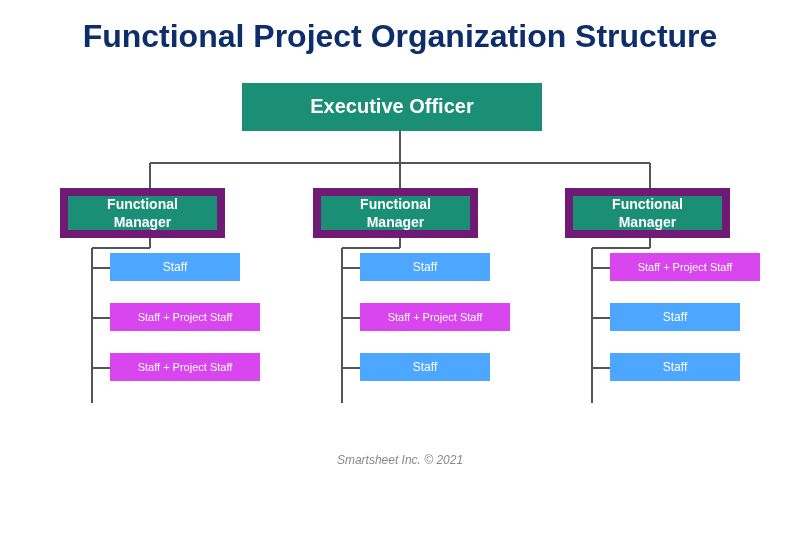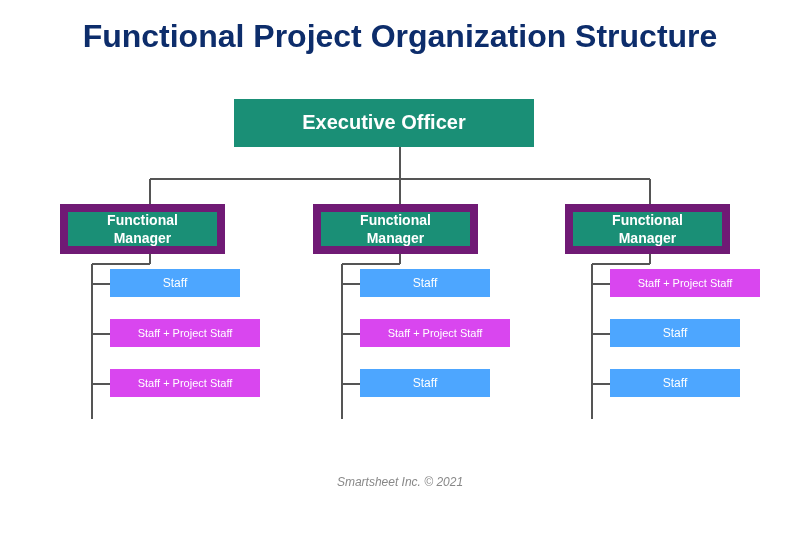--- a/index.html
+++ b/index.html
@@ -13,33 +13,33 @@
     }
 
     .page {
       width: 800px;
       height: 541px;
       background: white;
       display: flex;
       flex-direction: column;
       align-items: center;
       padding: 18px 20px 10px;
-      gap: 16px;
     }
 
     .title {
       font-size: 32px;
       font-weight: 900;
       color: #0d2d6b;
       text-align: center;
       line-height: 1.15;
       margin-bottom: 18px;
     }
 
     .footer {
+      margin-top: 10px;
       font-size: 12px;
       color: #888;
       font-style: italic;
       text-align: center;
     }
 
     
     .chart-wrapper {
       position: relative;
       width: 740px;
@@ -137,21 +137,21 @@
       <line x1="562" y1="175" x2="562" y2="330" stroke="#555" stroke-width="2"></line>
       <line x1="562" y1="195" x2="580" y2="195" stroke="#555" stroke-width="2"></line>
       <line x1="562" y1="245" x2="580" y2="245" stroke="#555" stroke-width="2"></line>
       <line x1="562" y1="295" x2="580" y2="295" stroke="#555" stroke-width="2"></line>
       <line x1="620" y1="165" x2="620" y2="175" stroke="#555" stroke-width="2"></line>
       <line x1="562" y1="175" x2="620" y2="175" stroke="#555" stroke-width="2"></line>
     </svg>
 
     <div class="boxes-layer">
 
-      <div class="abs-box box-exec" style="left: 204px; top: 10px; width: 300px; height: 48px;">
+      <div class="abs-box box-exec" style="left: 212px; top: 10px; width: 300px; height: 48px;">
         <span>Executive Officer</span>
       </div>
 
       <div class="abs-box box-fm" style="left: 30px; top: 115px; width: 165px; height: 50px;">
         <span style="white-space:pre-line;">Functional
 Manager</span>
       </div>
 
       <div class="abs-box box-fm" style="left: 283px; top: 115px; width: 165px; height: 50px;">
         <span style="white-space:pre-line;">Functional

